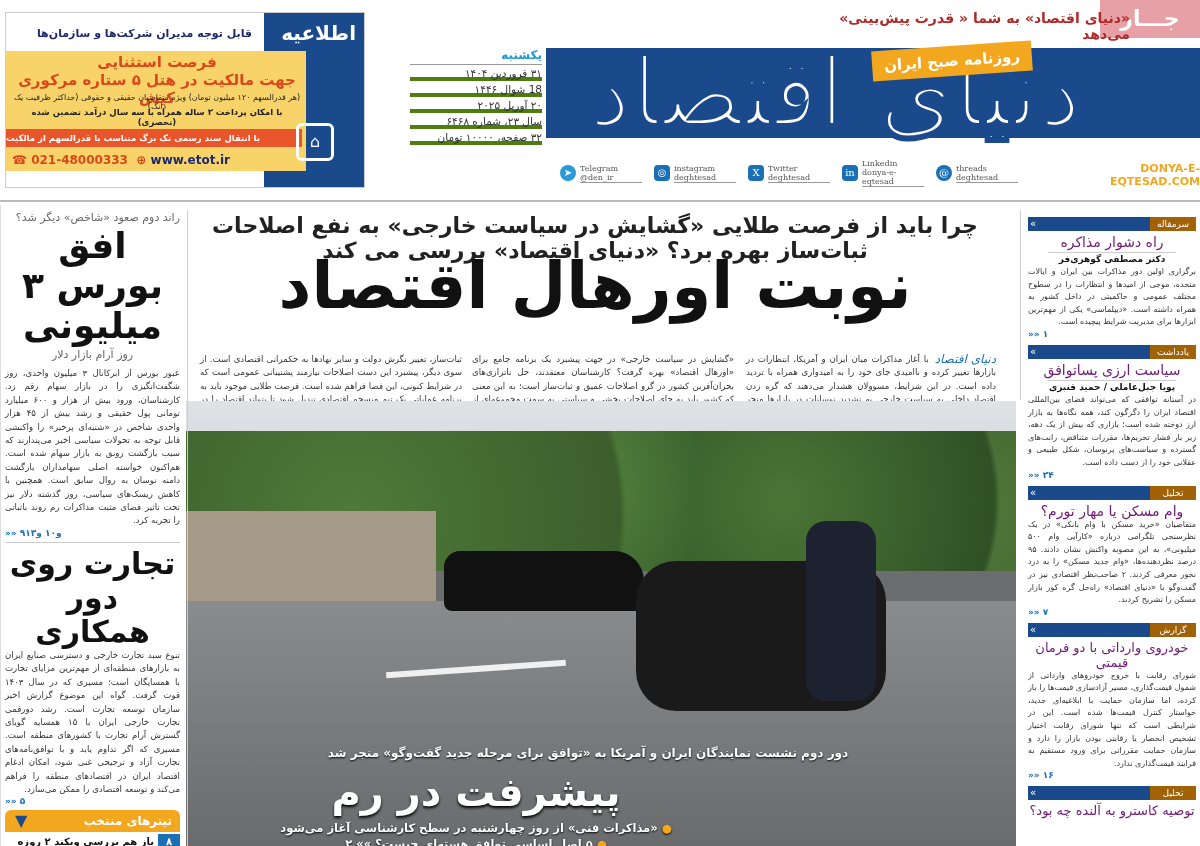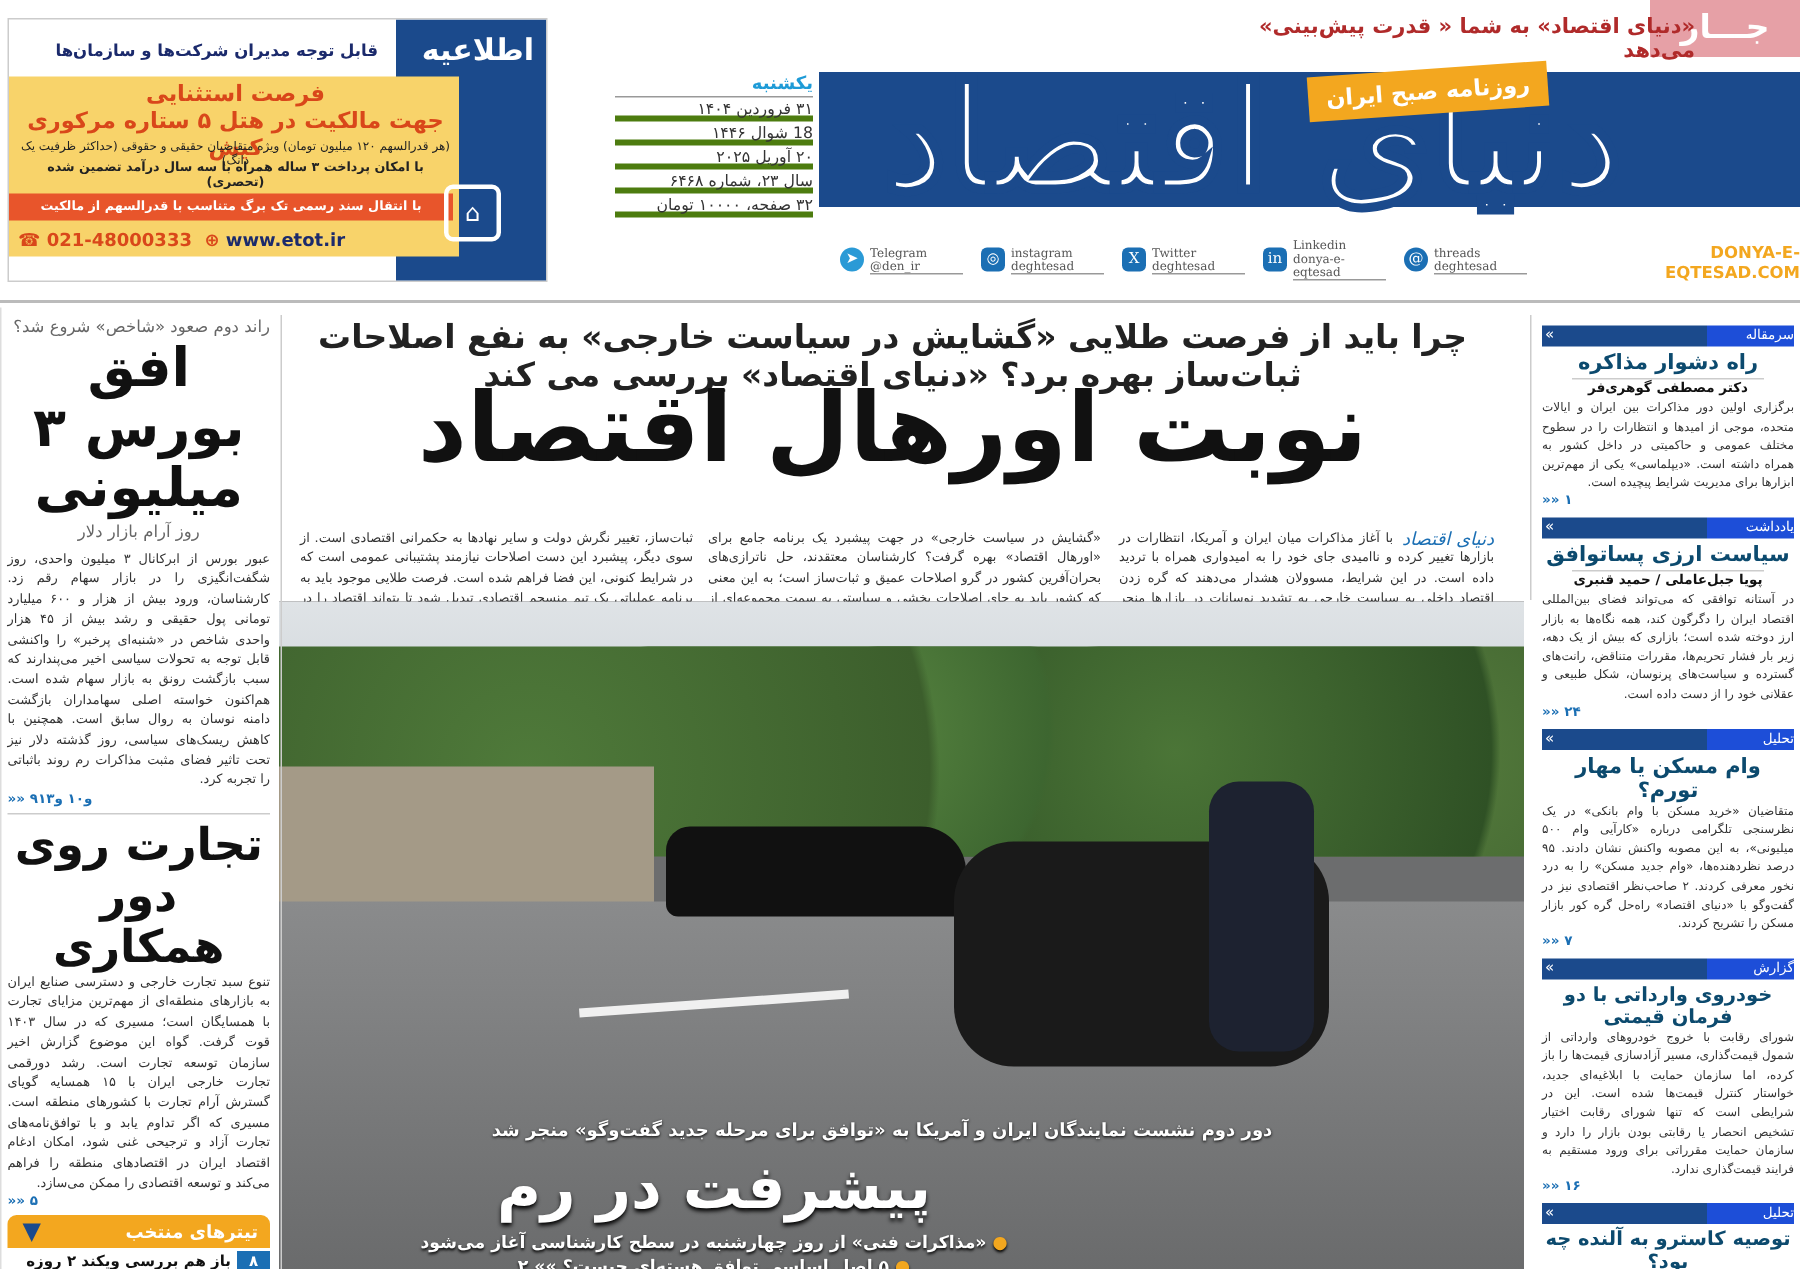--- a/index.html
+++ b/index.html
@@ -24,42 +24,42 @@
 .top-rule{left:0;top:200px;width:1200px;height:2px;background:#bbb}
 
 .ad{left:5px;top:12px;width:360px;height:176px;border:1px solid #ccc;background:#fff;overflow:hidden}
 .ad .bar-blue{position:absolute;right:0;top:0;width:100px;height:176px;background:#1b4a8c}
 .ad .title{position:absolute;right:8px;top:8px;color:#fff;font-size:20px;font-weight:bold}
 .ad .subtitle{position:absolute;right:112px;top:14px;font-size:11px;font-weight:bold;color:#1b2a6c}
 .ad .yellow{position:absolute;left:0;top:38px;width:300px;height:120px;background:#f8d36a}
 .ad .h1{position:absolute;left:6px;top:40px;width:290px;text-align:center;color:#d9471a;font-weight:bold;font-size:15px;line-height:18px}
 .ad .small1{position:absolute;left:6px;top:80px;width:290px;text-align:center;font-size:8px;color:#222}
 .ad .small2{position:absolute;left:6px;top:94px;width:290px;text-align:center;font-size:8.5px;font-weight:bold;color:#222}
-.ad .orange{position:absolute;left:0;top:116px;width:296px;height:18px;background:#e8552b;color:#fff;font-size:8.5px;font-weight:bold;text-align:center;line-height:18px}
+.ad .orange{position:absolute;left:0;top:116px;width:296px;height:18px;background:#e8552b;color:#fff;font-size:8.5px;font-weight:bold;text-align:left;line-height:18px}
 .ad .contact{position:absolute;left:6px;top:140px;direction:ltr;font-size:12px;font-weight:bold;color:#d9471a}
 .ad .contact b{color:#1b2a6c}
 .ad .emblem{position:absolute;right:30px;top:110px;width:38px;height:38px;border:3px solid #fff;border-radius:6px;color:#fff;text-align:center;line-height:32px;font-size:16px}
 
 .leftcol{left:0;top:205px;width:186px;height:641px;border-left:1px solid #ddd;padding:6px 6px 0 4px}
 .kicker-l{font-size:11px;color:#666;text-align:right;margin-bottom:2px}
 .big-l{font-size:36px;font-weight:bold;line-height:40px;text-align:center;color:#111;font-family:"DejaVu Sans",sans-serif}
 .sub-l{font-size:11px;color:#666;text-align:center;margin:2px 0 6px}
 .body-l{font-size:8.6px;line-height:13.4px;text-align:justify;color:#333}
 .ref{color:#1b6fb4;font-weight:bold;font-size:9px;direction:ltr;text-align:left}
 .picks{margin-top:4px}
 .picks-head{background:#f3a71f;color:#fff;font-weight:bold;font-size:12px;height:22px;line-height:22px;padding-right:8px;border-radius:6px 6px 0 0;position:relative}
 .picks-head .chev{position:absolute;left:10px;top:0;color:#1b4a8c;font-size:16px}
 .pick{display:flex;align-items:center;gap:4px;height:19px;border-bottom:1px solid #ccc;font-size:10px;font-weight:bold;color:#111}
 .pick .num{background:#1b6fb4;color:#fff;width:22px;height:15px;text-align:center;line-height:15px;font-size:10px;flex:none}
 
 .rightcol{left:1024px;top:205px;width:176px;height:641px;padding:6px 4px 0 4px;border-right:0}
 .section-bar{display:flex;height:14px;margin-top:6px}
-.section-bar .label{background:#1d4ed8;color:#fff;font-size:9px;width:58px;line-height:14px}
+.section-bar .label{background:#a16207;color:#fff;font-size:9px;width:46px;text-align:center;line-height:14px}
 .section-bar .fill{flex:1;background:#1b4a8c;color:#fff;font-size:10px;line-height:14px;text-align:left;padding-left:2px;direction:ltr}
-.r-title{font-size:14px;font-weight:bold;text-align:center;margin-top:3px;color:#0c4a6e}
+.r-title{font-size:14px;font-weight:normal;text-align:center;margin-top:3px;color:#701a75}
 .r-author{font-size:9px;font-weight:bold;text-align:center;color:#111;border-top:1px solid #ccc;margin:2px 20px 2px;padding-top:1px}
 .r-body{font-size:8px;line-height:12.6px;text-align:justify;color:#333}
 
 .center{left:190px;top:205px;width:830px;height:641px}
 .kicker-c{left:10px;top:8px;width:790px;text-align:center;font-size:22px;font-weight:bold;color:#222}
 .headline{left:10px;top:36px;width:790px;text-align:center;font-size:64px;font-weight:bold;line-height:90px;color:#111;letter-spacing:-1px}
 .col-text{top:148px;font-size:8.6px;line-height:13.4px;text-align:justify;color:#333}
 .photo{left:-4px;top:196px;width:830px;height:445px;overflow:hidden;background:#6c6d6e}
 .photo .sky{position:absolute;left:0;top:0;width:830px;height:120px;background:linear-gradient(#dfe3e6,#c9d0d6)}
 .photo .trees{position:absolute;left:0;top:30px;width:830px;height:140px;background:radial-gradient(circle at 20% 60%,#4f7a3a 0,#3c5e2c 40%,transparent 41%),radial-gradient(circle at 45% 40%,#5c8a43 0,#3d6630 30%,transparent 31%),radial-gradient(circle at 72% 50%,#4b7537 0,#2f5125 35%,transparent 36%),radial-gradient(circle at 92% 55%,#567d3d 0,#36572a 30%,transparent 31%)}
@@ -128,21 +128,21 @@
     <div class="small2">با امکان پرداخت ۳ ساله همراه با سه سال درآمد تضمین شده (تحصری)</div>
     <div class="orange">با انتقال سند رسمی تک برگ متناسب با قدرالسهم از مالکیت</div>
     <div class="contact"><span>☎ </span><span>021-48000333</span>&nbsp;&nbsp;<span>⊕ </span><b>www.etot.ir</b></div>
     <div class="emblem">⌂</div>
   </div>
 </div>
 <div class="abs top-rule"></div>
 
 <div class="abs leftcol">
   <div>
-    <div class="kicker-l">راند دوم صعود «شاخص» شروع شد؟</div>
+    <div class="kicker-l">راند دوم صعود «شاخص» دیگر شد؟</div>
     <div class="big-l">افق بورس ۳ میلیونی</div>
     <div class="sub-l">روز آرام بازار دلار</div>
     <div class="body-l">عبور بورس از ابرکانال ۳ میلیون واحدی، روز شگفت‌انگیزی را در بازار سهام رقم زد. کارشناسان، ورود بیش از هزار و ۶۰۰ میلیارد تومانی پول حقیقی و رشد بیش از ۴۵ هزار واحدی شاخص در «شنبه‌ای پرخبر» را واکنشی قابل توجه به تحولات سیاسی اخیر می‌پندارند که سبب بازگشت رونق به بازار سهام شده است. هم‌اکنون خواسته اصلی سهامداران بازگشت دامنه نوسان به روال سابق است. همچنین با کاهش ریسک‌های سیاسی، روز گذشته دلار نیز تحت تاثیر فضای مثبت مذاکرات رم روند باثباتی را تجربه کرد.</div>
     <div class="ref">»» ۹و۱۰ و۱۳</div>
   </div>
   <div style="border-top:1px solid #ccc;margin-top:4px;padding-top:4px">
     <div class="big-l" style="font-size:30px;line-height:34px">تجارت روی دور همکاری</div>
     <div class="body-l">تنوع سبد تجارت خارجی و دسترسی صنایع ایران به بازارهای منطقه‌ای از مهم‌ترین مزایای تجارت با همسایگان است؛ مسیری که در سال ۱۴۰۳ قوت گرفت. گواه این موضوع گزارش اخیر سازمان توسعه تجارت است. رشد دورقمی تجارت خارجی ایران با ۱۵ همسایه گویای گسترش آرام تجارت با کشورهای منطقه است. مسیری که اگر تداوم یابد و با توافق‌نامه‌های تجارت آزاد و ترجیحی غنی شود، امکان ادغام اقتصاد ایران در اقتصادهای منطقه را فراهم می‌کند و توسعه اقتصادی را ممکن می‌سازد.</div>
     <div class="ref">»» ۵</div>
   </div>

